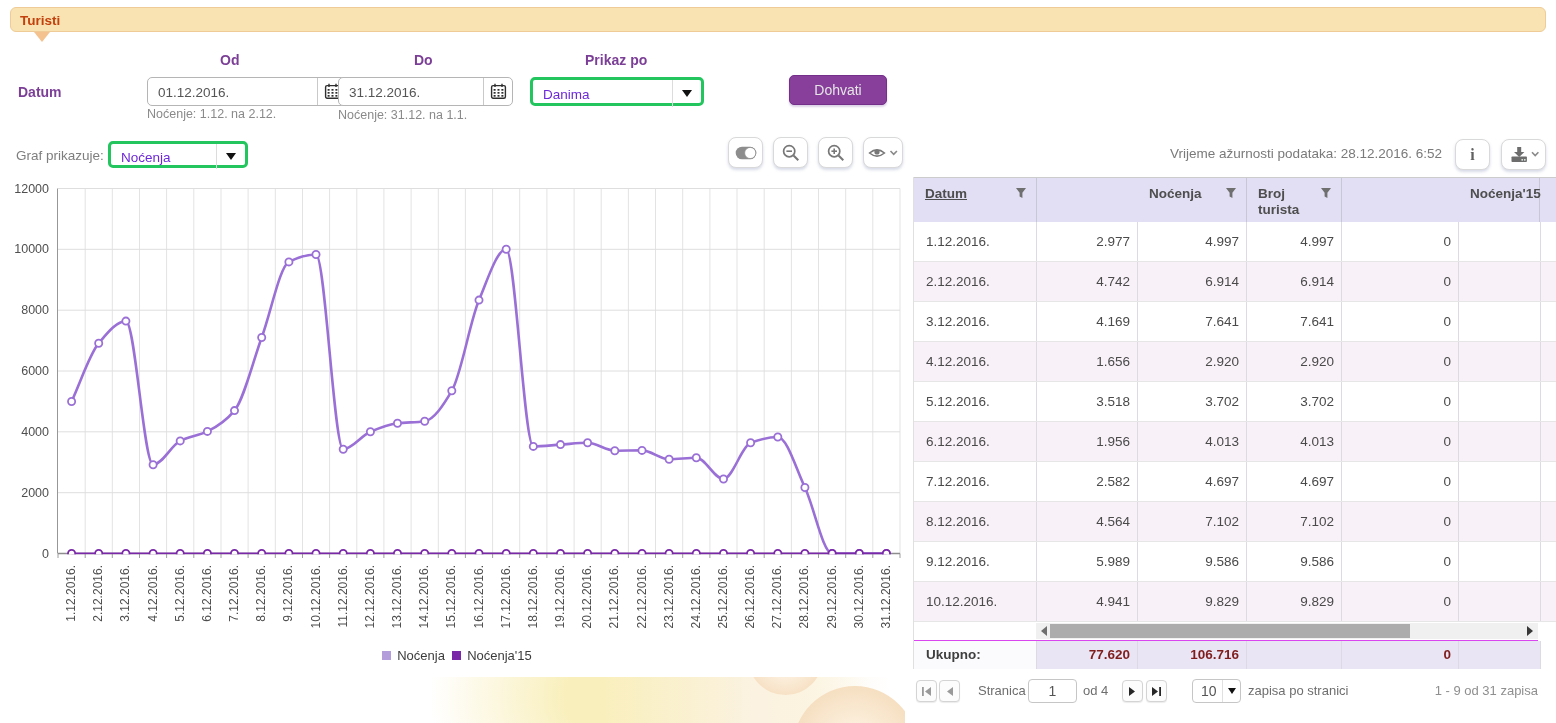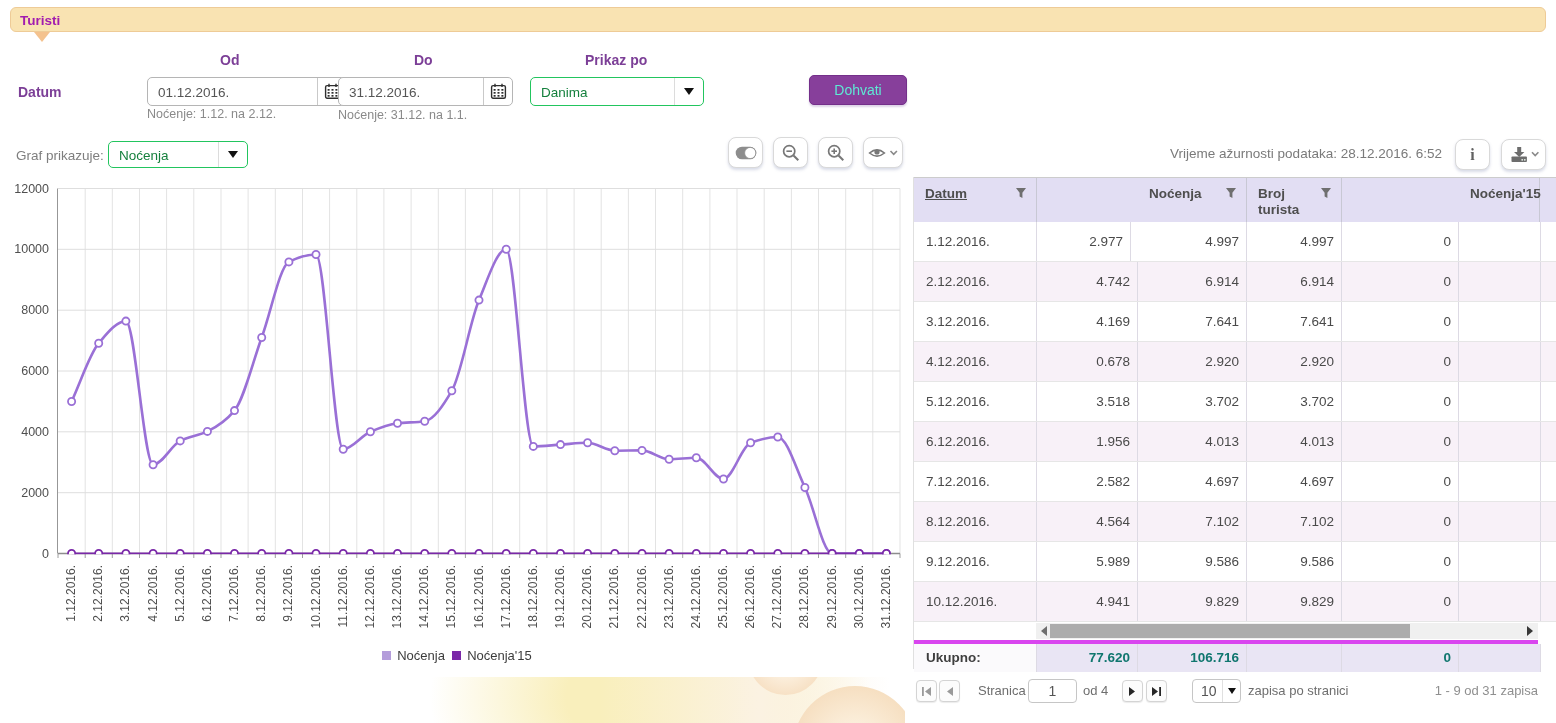--- a/index.html
+++ b/index.html
@@ -1,38 +1,38 @@
 <!DOCTYPE html>
 <html><head><meta charset="utf-8"><style>
 * { margin:0; padding:0; box-sizing:border-box; }
 html,body { width:1556px; height:723px; overflow:hidden; background:#fff;
   font-family:"Liberation Sans",sans-serif; }
 
 #hbar { position:absolute; left:10px; top:7px; width:1536px; height:25px;
   background:#f9e3b2; border:1px solid #eecb97; border-radius:6px;
-  font-size:13.5px; font-weight:bold; color:#a21caf; line-height:26px; padding-left:9px; }
+  font-size:13.5px; font-weight:bold; color:#c2410c; line-height:26px; padding-left:9px; }
 #htri { position:absolute; left:34px; top:32px; width:0; height:0;
   border-left:8px solid transparent; border-right:8px solid transparent;
   border-top:10px solid #f4c28e; }
 .plabel { position:absolute; color:#7c3f97; font-weight:bold; font-size:14px; }
 .inp { position:absolute; height:29px; background:#fff; border:1px solid #b5b5b5;
   border-radius:5px; font-size:13.5px; color:#555; }
 .inp .txt { position:absolute; left:10px; top:7px; }
 .inp .calbtn { position:absolute; right:0; top:0; width:29px; height:27px;
   border-left:1px solid #c9c9c9; display:flex; align-items:center; justify-content:center; }
-.sel { position:absolute; height:29px; background:#fff; border:1px solid #22c55e;
-  border-radius:5px; font-size:13.5px; color:#15803d; }
+.sel { position:absolute; height:29px; background:#fff; border:3px solid #22c55e;
+  border-radius:5px; font-size:13.5px; color:#6d28d9; }
 .sel .txt { position:absolute; left:10px; top:7px; }
 .sel .arr { position:absolute; right:0; top:0; width:29px; height:27px; border-left:1px solid #dcdcdc;
   display:flex; align-items:center; justify-content:center; }
 .sel .arr:after { content:""; width:0; height:0; border-left:5.5px solid transparent;
   border-right:5.5px solid transparent; border-top:7px solid #111; }
 .hint { position:absolute; font-size:12.5px; color:#8a8a8a; }
-#dohvati { position:absolute; left:809px; top:75px; width:98px; height:30px;
-  background:#873f9b; border:1px solid #742f8a; border-radius:5px; color:#5eead4;
+#dohvati { position:absolute; left:789px; top:75px; width:98px; height:30px;
+  background:#873f9b; border:1px solid #742f8a; border-radius:5px; color:#e5e5e5;
   font-size:14px; text-align:center; line-height:28px; box-shadow:0 2px 2px rgba(120,80,160,.25); }
 .tbtn { position:absolute; width:35px; height:31px; background:#fff; border:1px solid #d9d9d9;
   border-radius:8px; box-shadow:0 2px 3px rgba(100,110,160,.25); display:flex; align-items:center; justify-content:center; }
 #vrijeme { position:absolute; right:114px; top:146px; font-size:13.5px; color:#7a7a7a; }
 
 #tbl { position:absolute; left:914px; top:177px; width:642px; height:493px; }
 #thead { position:absolute; left:0; top:0; width:642px; height:45px; background:#e2def3;
   border-top:1px solid #cccccc; }
 .hc { position:absolute; top:0; height:45px; border-right:1px solid #c8c8d4; }
 .hc .ht { position:absolute; left:11px; top:8px; font-size:13.5px; font-weight:bold; color:#4e4e4e; line-height:16px; width:72%; }
@@ -43,22 +43,22 @@
 .tc { position:absolute; top:0; height:39px; line-height:39px; font-size:13.5px; color:#4a4a4a;
   border-right:1px solid #dddae4; }
 .tc.l { padding-left:12px; }
 .tc.r { text-align:right; padding-right:7px; }
 
 #hscroll { position:absolute; left:1036px; top:623px; width:502px; height:16px; background:#f0f0f0; }
 #hthumb { position:absolute; left:14px; top:1px; width:360px; height:14px; background:#acacac; }
 .sarr { position:absolute; top:3px; }
 
 #ukup { position:absolute; left:914px; top:640px; width:624px; height:21px;
-  border-top:4px solid #d946ef; border-bottom:1px solid #cfcfcf; background:#fbfafc; }
-#ukup .tc { height:28px; line-height:28px; font-weight:bold; background:#e9e5f4; color:#0f766e; }
+  border-top:1px solid #d946ef; border-bottom:1px solid #cfcfcf; background:#fbfafc; }
+#ukup .tc { height:28px; line-height:28px; font-weight:bold; background:#e9e5f4; color:#7f1d1d; }
 #ukup .tc.first { background:#fbfafc; }
 
 .pbtn { position:absolute; width:21px; height:22px; background:#fcfcfc; border:1px solid #d4d4d4;
   border-radius:4px; box-shadow:0 1px 1px rgba(0,0,0,.08); display:flex; align-items:center; justify-content:center; }
 .ptext { position:absolute; font-size:13px; color:#6e6e6e; }
 #pginput { position:absolute; left:1028px; top:679px; width:49px; height:24px; border:1px solid #c6c6c6;
   border-radius:4px; background:#fff; text-align:center; line-height:22px; font-size:14px; color:#555; }
 #pgsel { position:absolute; left:1192px; top:679px; width:49px; height:24px; border:1px solid #c6c6c6;
   border-radius:4px; background:#fff; font-size:14px; color:#555; }
 #pgsel .n { position:absolute; left:8px; top:3px; }
@@ -406,21 +406,21 @@
           <path d="M1 1h10L7.4 5.8V11L4.6 9.4V5.8Z" fill="#6f6f6f"></path>
         </svg>
       </div>
       <div class="hc" style="left:545px;width:81px">
         <span class="ht">Noćenja'15</span>
       </div>
     </div>
 <div id="tbody">
       <div class="trow" style="top:0px">
         <div class="tc l" style="left:0px;width:123px">1.12.2016.</div>
-        <div class="tc r" style="left:116px;width:101px">2.977</div>
+        <div class="tc r" style="left:123px;width:101px">2.977</div>
         <div class="tc r" style="left:224px;width:109px">4.997</div>
         <div class="tc r" style="left:333px;width:95px">4.997</div>
         <div class="tc r" style="left:428px;width:117px">0</div>
         <div class="tc r" style="left:545px;width:82px"></div>
       </div>
       <div class="trow alt" style="top:40px">
         <div class="tc l" style="left:0px;width:123px">2.12.2016.</div>
         <div class="tc r" style="left:123px;width:101px">4.742</div>
         <div class="tc r" style="left:224px;width:109px">6.914</div>
         <div class="tc r" style="left:333px;width:95px">6.914</div>
@@ -430,21 +430,21 @@
       <div class="trow" style="top:80px">
         <div class="tc l" style="left:0px;width:123px">3.12.2016.</div>
         <div class="tc r" style="left:123px;width:101px">4.169</div>
         <div class="tc r" style="left:224px;width:109px">7.641</div>
         <div class="tc r" style="left:333px;width:95px">7.641</div>
         <div class="tc r" style="left:428px;width:117px">0</div>
         <div class="tc r" style="left:545px;width:82px"></div>
       </div>
       <div class="trow alt" style="top:120px">
         <div class="tc l" style="left:0px;width:123px">4.12.2016.</div>
-        <div class="tc r" style="left:123px;width:101px">0.678</div>
+        <div class="tc r" style="left:123px;width:101px">1.656</div>
         <div class="tc r" style="left:224px;width:109px">2.920</div>
         <div class="tc r" style="left:333px;width:95px">2.920</div>
         <div class="tc r" style="left:428px;width:117px">0</div>
         <div class="tc r" style="left:545px;width:82px"></div>
       </div>
       <div class="trow" style="top:160px">
         <div class="tc l" style="left:0px;width:123px">5.12.2016.</div>
         <div class="tc r" style="left:123px;width:101px">3.518</div>
         <div class="tc r" style="left:224px;width:109px">3.702</div>
         <div class="tc r" style="left:333px;width:95px">3.702</div>

